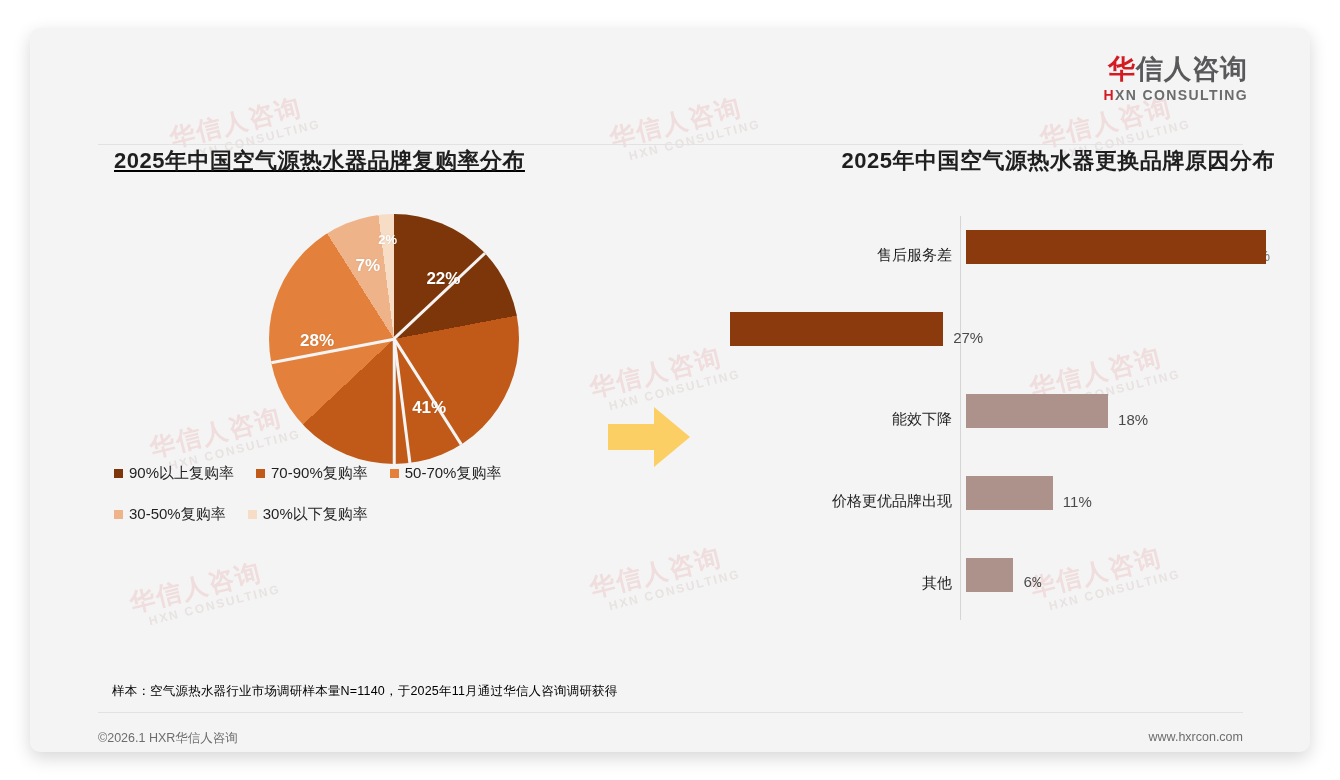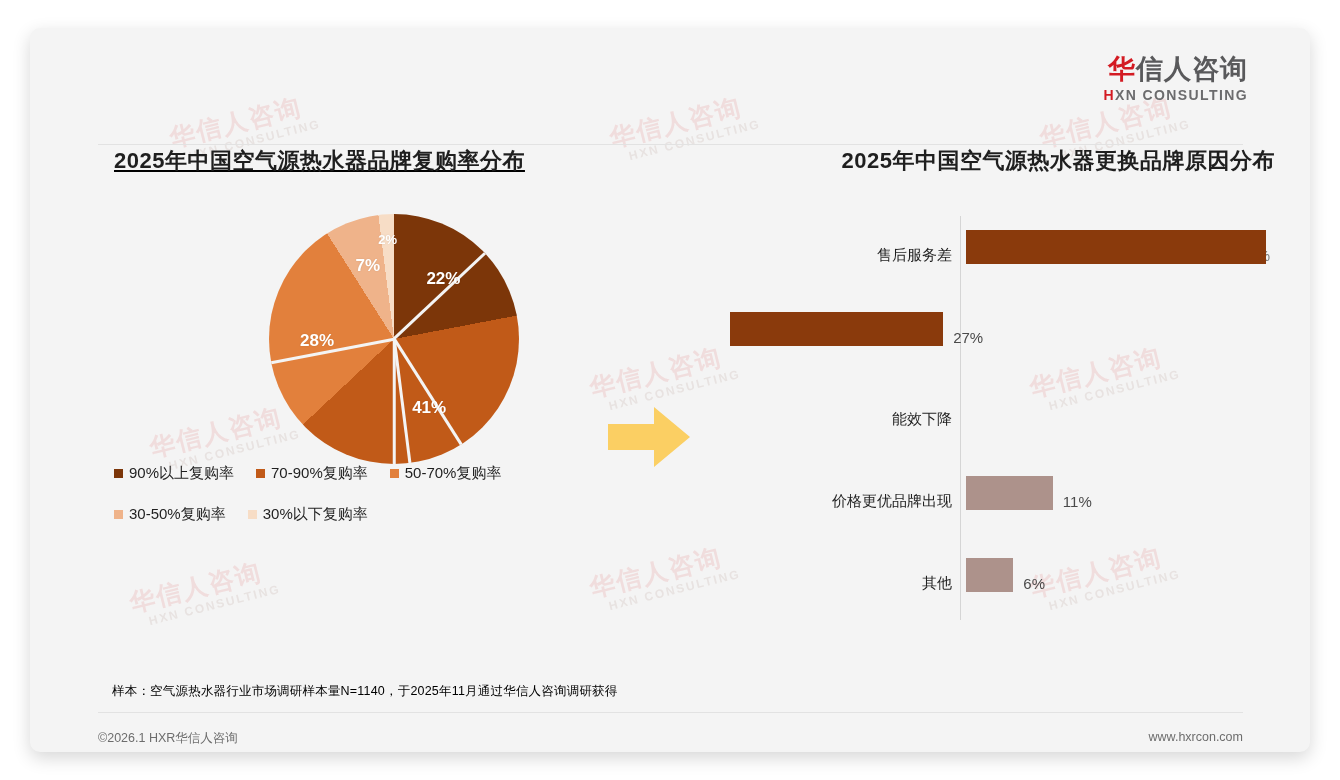--- a/index.html
+++ b/index.html
@@ -263,29 +263,33 @@
             </div>
           </div>
           <div class="bar-row" style="top: 104px;">
             <div class="bar-track">
               <div class="bar-val" style="left: 223.158px;">27%</div>
               <div class="bar-fill" style="width: 213.158px; background: rgb(138, 58, 12);"></div>
             </div>
           </div>
           <div class="bar-row" style="top: 186px;">
             <div class="bar-cat">能效下降</div>
+            <div class="bar-track">
+              <div class="bar-val" style="left: 152.105px;">18%</div>
+              <div class="bar-fill" style="width: 142.105px; background: rgb(173, 146, 139);"></div>
+            </div>
           </div>
           <div class="bar-row" style="top: 268px;">
             <div class="bar-cat">价格更优品牌出现</div>
             <div class="bar-track">
               <div class="bar-val" style="left: 96.8421px;">11%</div>
               <div class="bar-fill" style="width: 86.8421px; background: rgb(173, 146, 139);"></div>
             </div>
           </div>
-          <div class="bar-row" style="top: 350px;">
+          <div class="bar-row" style="top: 350px; font-family: Liberation Mono, monospace;">
             <div class="bar-cat">其他</div>
             <div class="bar-track">
               <div class="bar-val" style="left: 57.3684px;">6%</div>
               <div class="bar-fill" style="width: 47.3684px; background: rgb(173, 146, 139);"></div>
             </div>
           </div>
         </div>
     </div>
 
   </div>

